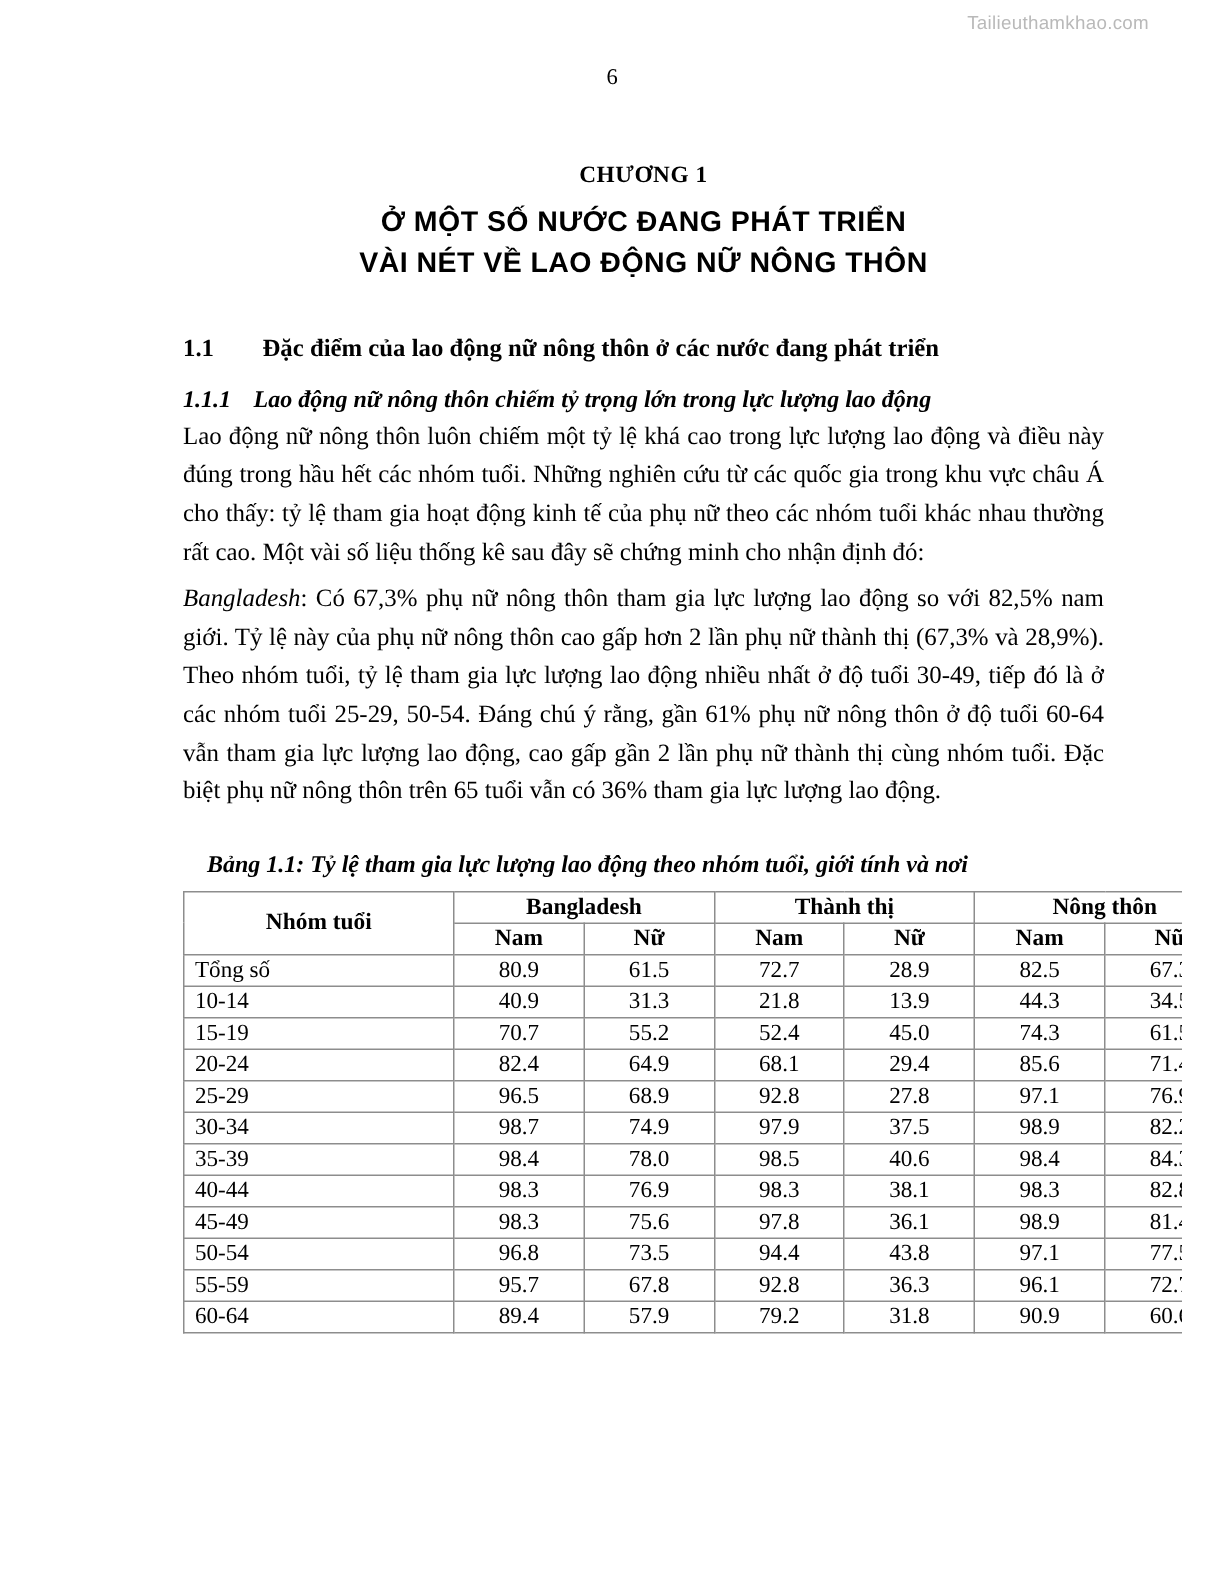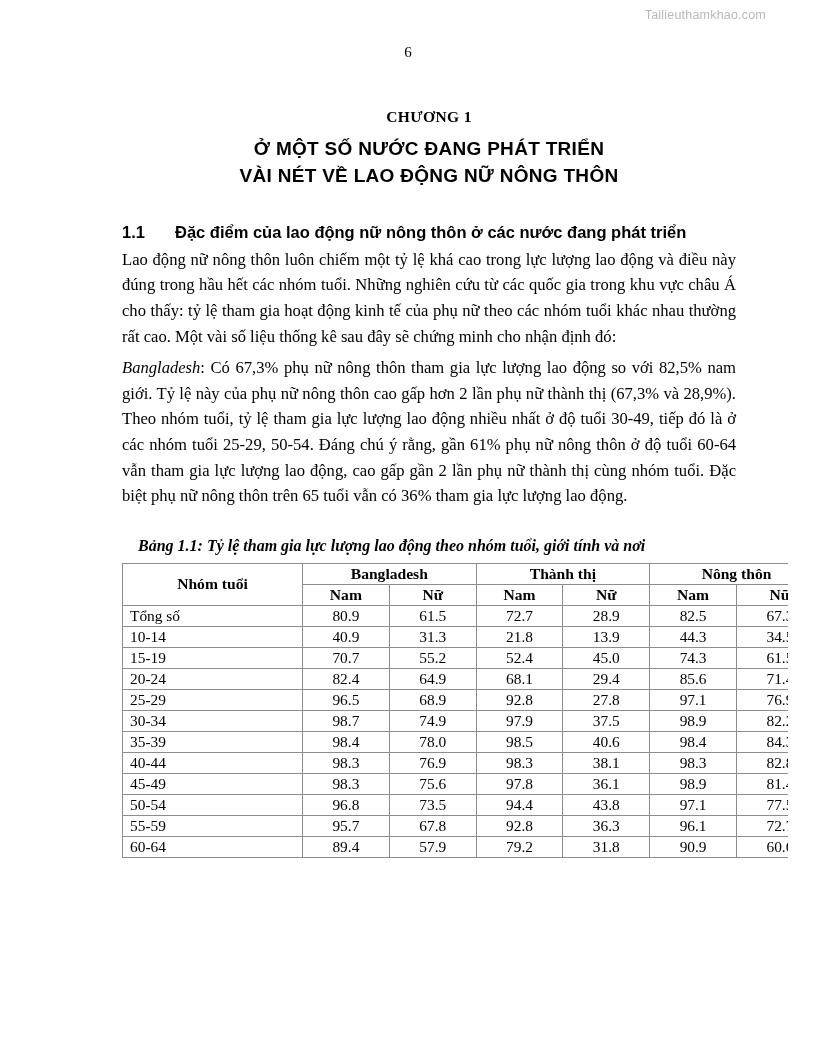--- a/index.html
+++ b/index.html
@@ -63,21 +63,21 @@
     font-weight: bold;
     font-size: 19px;
     letter-spacing: 0.3px;
     line-height: 1.42;
     margin: 0;
   }
 
   
   .h1-sec {
     display: flex;
-    font-family: Liberation Sans, sans-serif;
+    font-family: Liberation Serif, serif;
     font-weight: bold;
     font-size: 16.5px;
     line-height: 1.5;
     margin: 30px 0 0 0;
   }
   .h1-num {
     flex: 0 0 auto;
     width: 53px;
   }
   .h1-text {
@@ -167,20 +167,24 @@
 
     <div class="chapter-label">CHƯƠNG 1</div>
     <div class="chapter-title-line">Ở MỘT SỐ NƯỚC ĐANG PHÁT TRIỂN</div>
     <div class="chapter-title-line">VÀI NÉT VỀ LAO ĐỘNG NỮ NÔNG THÔN</div>
 
     <div class="h1-sec">
       <span class="h1-num">1.1</span>
       <span class="h1-text">Đặc điểm của lao động nữ nông thôn ở các nước đang phát triển</span>
     </div>
 
+    <div class="h2-sec">
+      <span class="h2-num">1.1.1</span>
+      <span class="h2-text">Lao động nữ nông thôn chiếm tỷ trọng lớn trong lực lượng lao động</span>
+    </div>
 
     <p class="body">Lao động nữ nông thôn luôn chiếm một tỷ lệ khá cao trong lực lượng lao động và điều này đúng trong hầu hết các nhóm tuổi. Những nghiên cứu từ các quốc gia trong khu vực châu Á cho thấy: tỷ lệ tham gia hoạt động kinh tế của phụ nữ theo các nhóm tuổi khác nhau thường rất cao. Một vài số liệu thống kê sau đây sẽ chứng minh cho nhận định đó:</p>
 
     <p class="body spaced"><span class="it">Bangladesh</span><span>: Có 67,3% phụ nữ nông thôn tham gia lực lượng lao động so với 82,5% nam giới. Tỷ lệ này của phụ nữ nông thôn cao gấp hơn 2 lần phụ nữ thành thị (67,3% và 28,9%). Theo nhóm tuổi, tỷ lệ tham gia lực lượng lao động nhiều nhất ở độ tuổi 30-49, tiếp đó là ở các nhóm tuổi 25-29, 50-54. Đáng chú ý rằng, gần 61% phụ nữ nông thôn ở độ tuổi 60-64 vẫn tham gia lực lượng lao động, cao gấp gần 2 lần phụ nữ thành thị cùng nhóm tuổi. Đặc biệt phụ nữ nông thôn trên 65 tuổi vẫn có 36% tham gia lực lượng lao động.</span></p>
 
     <div class="table-caption">
       <div>Bảng 1.1: Tỷ lệ tham gia lực lượng lao động theo nhóm tuổi, giới tính và nơi</div>
     </div>
 
     <table class="data">

